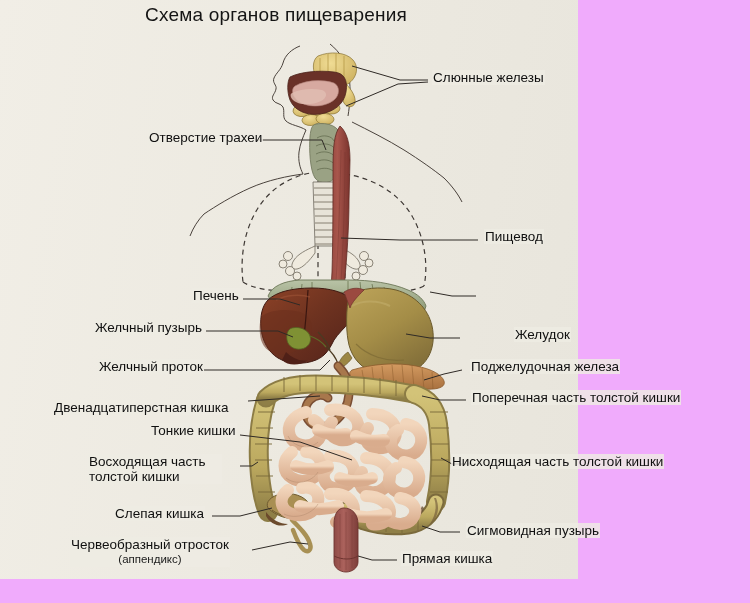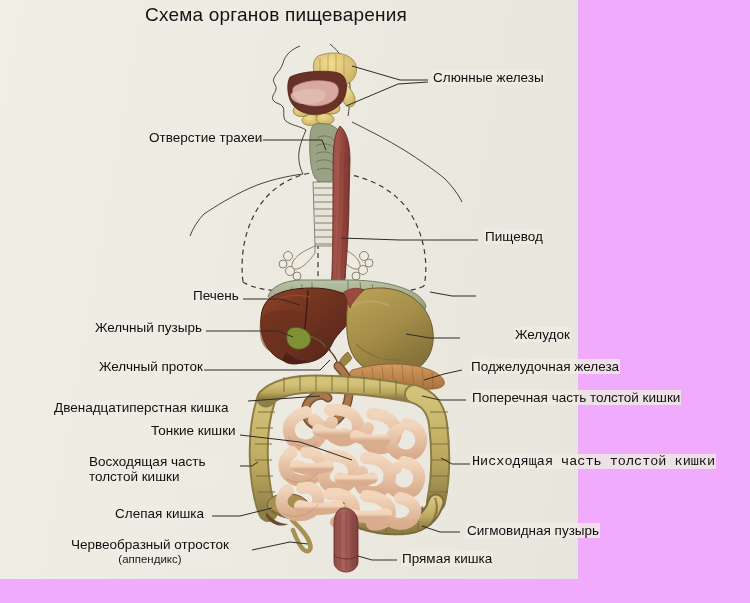--- a/index.html
+++ b/index.html
@@ -439,21 +439,21 @@
 
 
   <div class="lbl" style="left:192px;top:288px;">Печень</div>
   <div class="lbl" style="left:94px;top:320px;">Желчный пузырь</div>
   <div class="lbl" style="left:514px;top:327px;">Желудок</div>
   <div class="lbl" style="left:98px;top:359px;">Желчный проток</div>
   <div class="lbl" style="left:470px;top:359px;">Поджелудочная железа</div>
   <div class="lbl" style="left:53px;top:390px;margin-top:10px;">Двенадцатиперстная кишка</div>
   <div class="lbl" style="left:471px;top:390px;">Поперечная часть толстой кишки</div>
   <div class="lbl" style="left:150px;top:423px;">Тонкие кишки</div>
-  <div class="lbl" style="left:471px;top:454px;font-family:Liberation Mono, monospace;">Нисходящая часть толстой кишки</div>
+  <div class="lbl" style="left:451px;top:454px;">Нисходящая часть толстой кишки</div>
 
   <div class="lbl two" style="left:88px;top:454px;width:132px;">
     <span>Восходящая часть
 толстой кишки</span>
   </div>
 
   <div class="lbl" style="left:114px;top:506px;">Слепая кишка</div>
   <div class="lbl" style="left:466px;top:523px;">Сигмовидная пузырь</div>
 
   <div class="lbl two ctr" style="left:70px;top:537px;">

